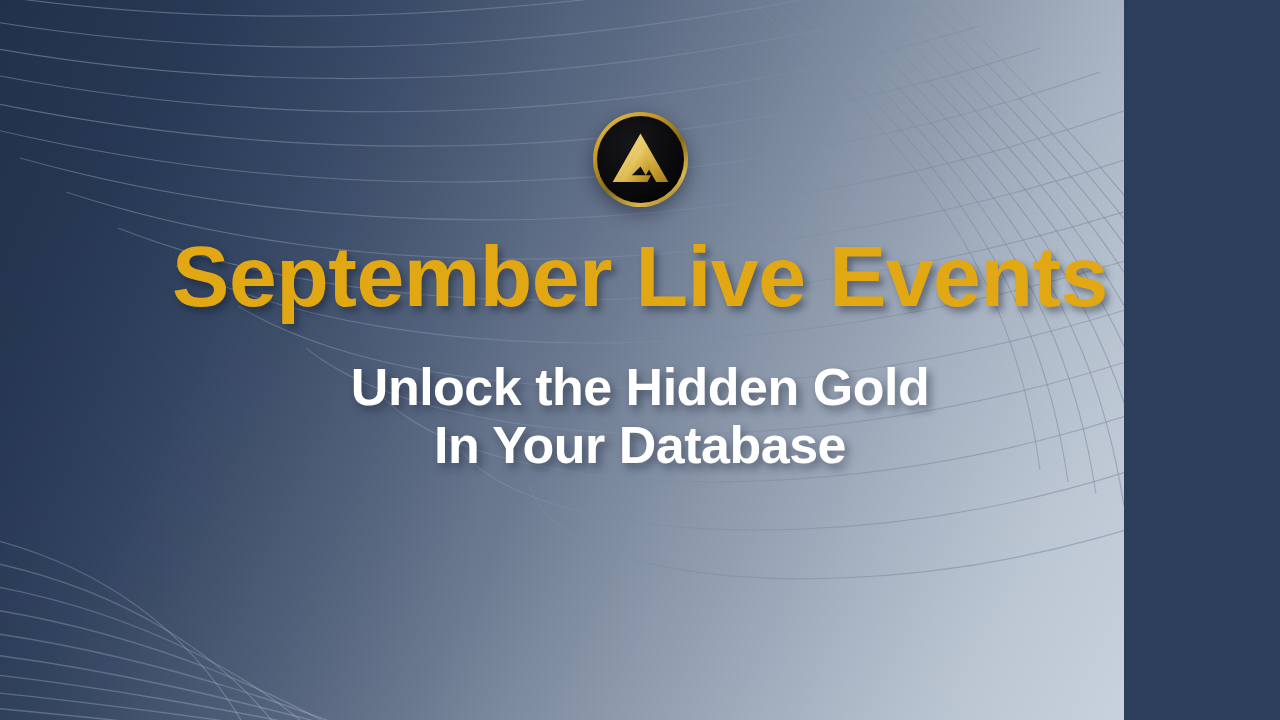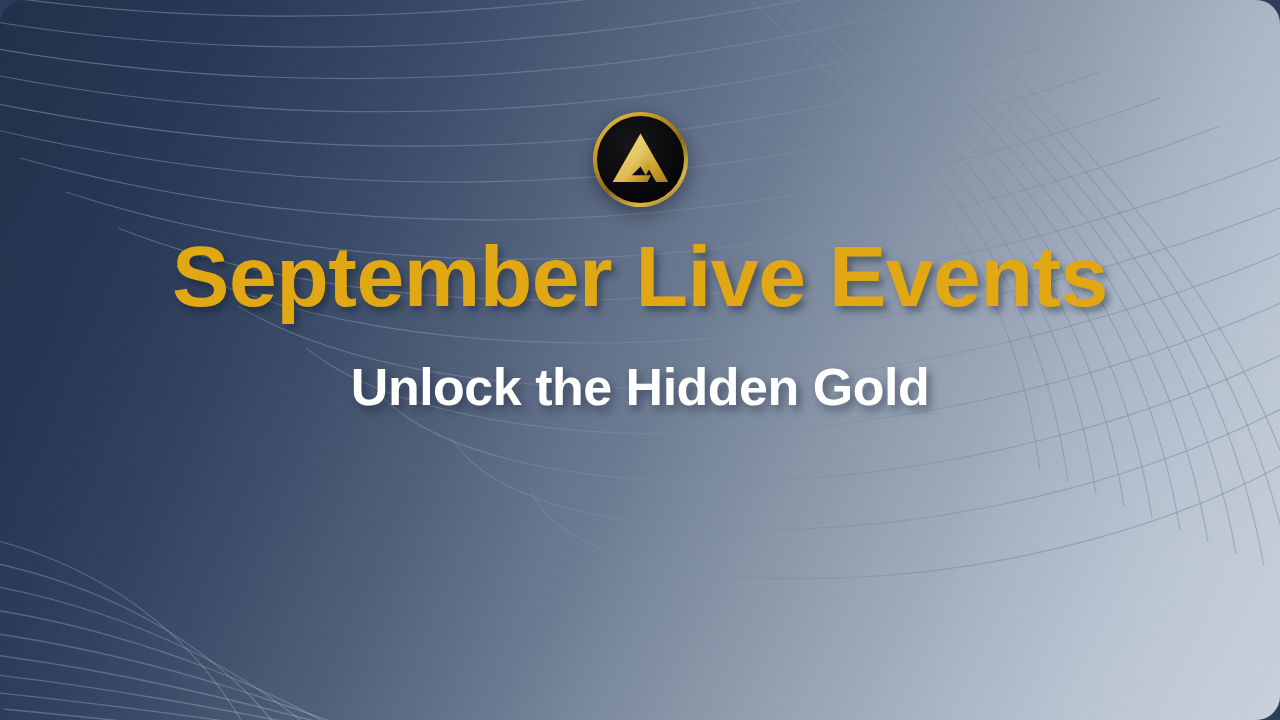--- a/index.html
+++ b/index.html
@@ -6,37 +6,36 @@
     margin: 0;
     padding: 0;
     width: 1280px;
     height: 720px;
     overflow: hidden;
     background: #2c3e5c;
   }
 
   #slide {
     position: relative;
-    width: 1280px;
+    width: 1124px;
     height: 720px;
     overflow: hidden;
     font-family: "Liberation Sans", sans-serif;
     
     background:
       linear-gradient(118deg,
         #27364f 0%,
         #2d3f5c 14%,
         #3c4e6b 26%,
         #56657f 40%,
         #6c7a91 52%,
         #8693a6 64%,
         #9eaabb 76%,
         #b3bfcc 88%,
         #c2cdd8 100%);
-    border-radius: 24px;
   }
 
   
   .bg-tint-left {
     position: absolute;
     inset: 0;
     background: linear-gradient(100deg, rgba(30,45,72,0.55) 0%, rgba(30,45,72,0.22) 22%, rgba(30,45,72,0.0) 46%);
     pointer-events: none;
   }
   .bg-tint-right {
@@ -210,16 +209,17 @@
 
       <path d="M50 36 L62 58 L56 68 L50 58 L40 68 L62 68 L58 76 L26 76 Z" fill="url(#goldMark)"></path>
     </svg>
   </div>
 
   <div class="text-block">
     <div class="headline-gold">September Live Events</div>
 
     <div class="headline-white">
       <span class="line">Unlock the Hidden Gold</span>
+      <span class="line">In Your Database</span>
     </div>
   </div>
 
 </div>
 
 </body></html>

